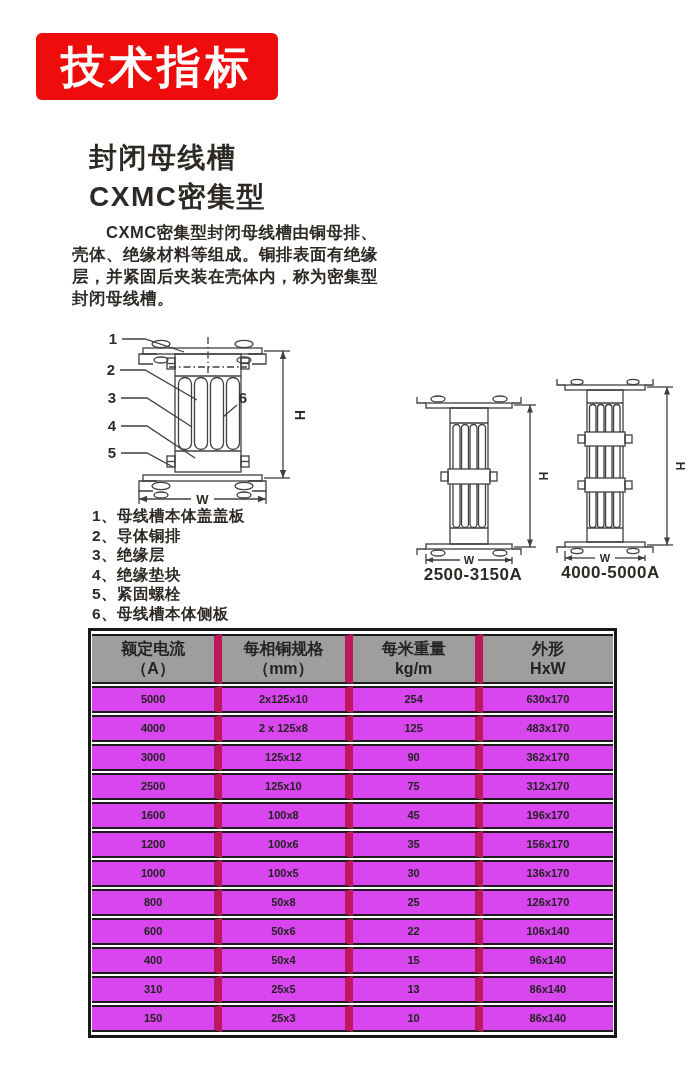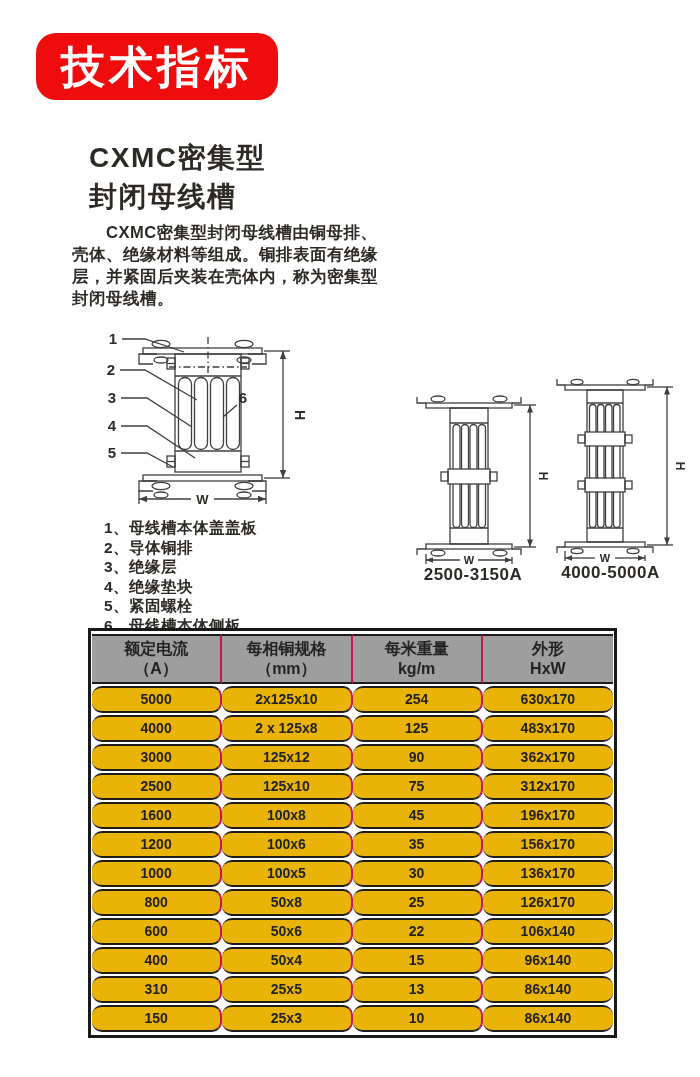--- a/index.html
+++ b/index.html
@@ -10,76 +10,76 @@
   }
   *{box-sizing:border-box;}
   html,body{margin:0;padding:0;}
   body{
     width:700px;height:1077px;position:relative;background:#ffffff;
     font-family:"Liberation Sans","DejaVu Sans",sans-serif;color:var(--ink);
     overflow:hidden;
   }
   .banner{
     position:absolute;left:36px;top:33px;width:242px;height:67px;
-    background:var(--banner-red);border-radius:20px;
+    background:var(--banner-red);border-radius:6px;
     display:flex;align-items:center;justify-content:center;
   }
   .banner-text{color:#fff;font-size:44px;font-weight:700;letter-spacing:4px;line-height:1;}
   .doc-title{
     position:absolute;left:89px;top:138px;
     font-size:28px;font-weight:700;line-height:39px;letter-spacing:1.5px;color:#2d2a26;
   }
   .intro{
     position:absolute;left:72px;top:221px;width:345px;
     font-size:16.5px;font-weight:700;line-height:22px;letter-spacing:.5px;
     color:#2d2a26;white-space:pre-line;
   }
   .diagram-section{position:absolute;left:0;top:325px;width:700px;height:300px;}
   .main-diagram{position:absolute;left:75px;top:2px;}
-  .legend{position:absolute;left:88px;top:177px;list-style:none;margin:16px;padding:0;}
+  .legend{position:absolute;left:88px;top:177px;list-style:none;margin:4px;padding:0;}
   .legend li{font-size:15.5px;font-weight:700;line-height:19.5px;letter-spacing:.5px;color:#2d2a26;}
   .variant{position:absolute;text-align:center;}
   .variant-a{left:398px;top:62px;width:150px;}
   .variant-b{left:533px;top:50px;width:155px;}
   .variant-caption{font-size:17px;font-weight:700;letter-spacing:.5px;color:#2d2a26;margin-top:0;}
   svg{display:block;}
   svg .ln{stroke:var(--line);stroke-width:1.3;fill:none;}
   svg .fillw{fill:#ffffff;stroke:var(--line);stroke-width:1.3;}
   svg .ar{fill:var(--line);stroke:none;}
   svg text{fill:#2f2c28;font-family:"Liberation Sans","DejaVu Sans",sans-serif;font-weight:700;}
 
   .table-wrap{
     position:absolute;left:88px;top:628px;width:529px;
     border:3px solid #191919;padding:1px;background:#fff;
   }
   table.spec{width:100%;border-collapse:separate;border-spacing:0 2px;}
   table.spec th,table.spec td{
-    border-top:2px solid #1d1d1d;border-bottom:2px solid #1d1d1d;border-right:2px solid #be185d;
+    border-top:2px solid #1d1d1d;border-bottom:2px solid #1d1d1d;border-right:8px solid #be185d;
     text-align:center;vertical-align:middle;
   }
   table.spec th:last-child,table.spec td:last-child{border-right:none;}
   table.spec th{
     background:var(--header-gray);color:#232323;
     font-size:16px;font-weight:700;line-height:20px;padding:3px 0;width:25%;
   }
   table.spec td{
-    background:#eab308;color:#222;font-size:14px;font-weight:700;
-    height:21px;line-height:21px;padding:1px 0;border-radius:10px;
+    background:#d946ef;color:#222;font-size:11px;font-weight:700;
+    height:21px;line-height:21px;padding:1px 0;
   }
 </style>
 </head>
 <body>
 
 <div class="banner">
   <span class="banner-text">技术指标</span>
 </div>
 
 <div class="doc-title">
+  <div>封闭母线槽</div>
   <div>CXMC密集型</div>
-  <div>封闭母线槽</div>
 </div>
 
 <div class="intro">　　CXMC密集型封闭母线槽由铜母排、
 壳体、绝缘材料等组成。铜排表面有绝缘
 层，并紧固后夹装在壳体内，称为密集型
 封闭母线槽。</div>
 
 <div class="diagram-section">
 
   <svg class="main-diagram" width="250" height="182" viewBox="0 0 250 182">

